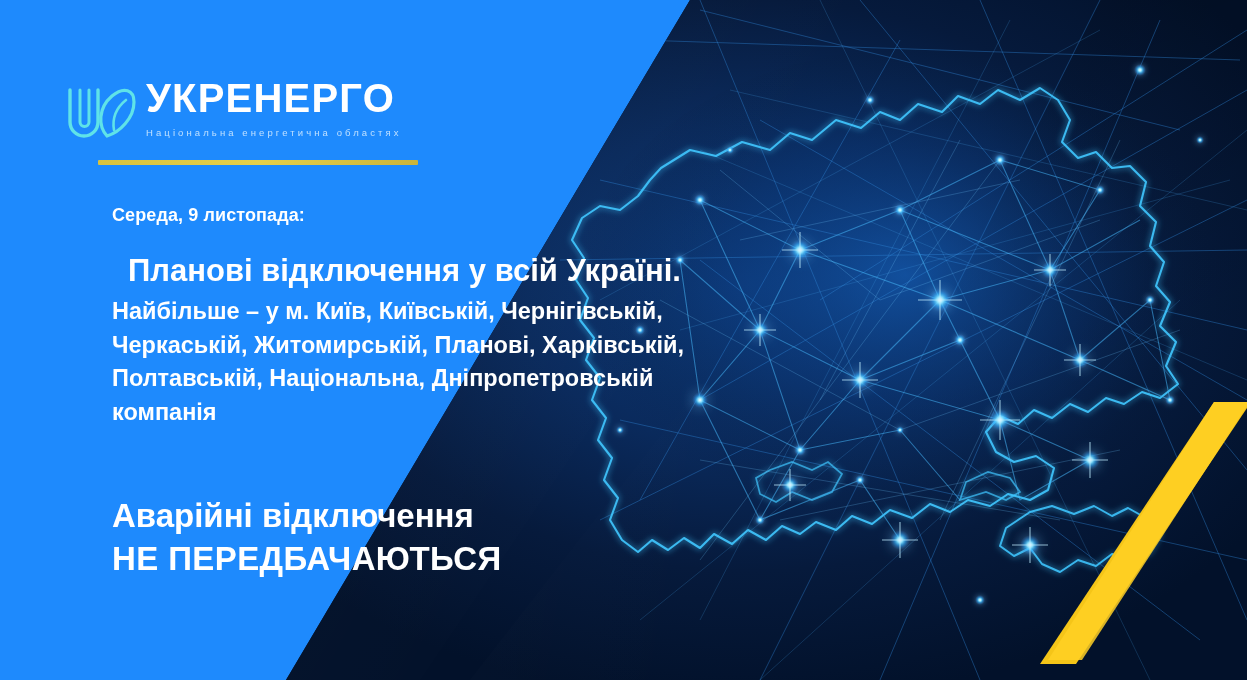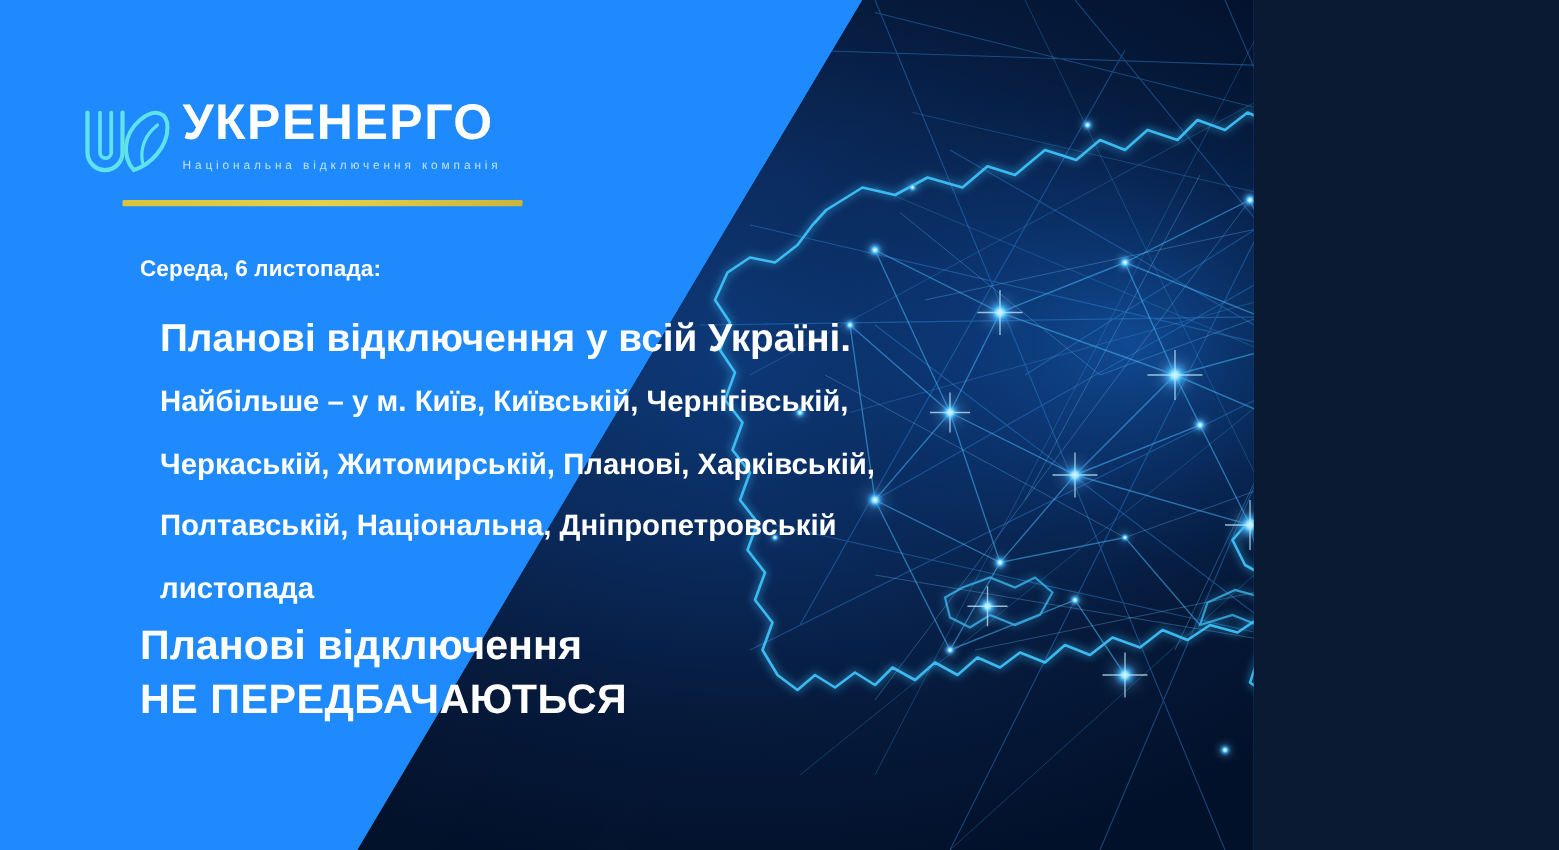--- a/index.html
+++ b/index.html
@@ -2,21 +2,21 @@
 <html lang="uk"><head>
 <meta charset="utf-8">
 <style>
   html, body {
     margin: 0;
     padding: 0;
     background: #0b1a33;
   }
   .poster {
     position: relative;
-    width: 1003px;
+    width: 1247px;
     height: 680px;
     overflow: hidden;
     background: #1E8AFD;
     font-family: "Liberation Sans", sans-serif;
     -webkit-font-smoothing: antialiased;
   }
 
   
   .dark-panel {
     position: absolute;
@@ -112,21 +112,21 @@
     font-weight: 700;
     line-height: 1.12;
     margin: 0 0 6px 16px;
     white-space: nowrap;
   }
   .bodyline {
     color: #ffffff;
     font-size: 23.5px;
     font-weight: 700;
     line-height: 1.44;
-    margin: 16px;
+    margin: 0;
     white-space: nowrap;
   }
   .emph { position: absolute; left: 112px; top: 495px; }
   .emph-line {
     color: #ffffff;
     font-size: 33px;
     font-weight: 700;
     line-height: 1.30;
     margin: 0;
     white-space: nowrap;
@@ -310,32 +310,32 @@
         <path d="M8 8 V40 a14 14 0 0 0 28 0 V8"></path>
         <path d="M18 8 V40 a4.5 4.5 0 0 0 9 0 V8" stroke-width="3"></path>
       </g>
       <g fill="none" stroke="#5FE3E8" stroke-width="3.2" stroke-linecap="round">
         <path d="M45 54 C36 44 36 26 50 14 C62 4 72 8 72 20 C72 36 58 50 45 54 Z"></path>
         <path d="M52 48 C50 36 54 26 64 18" stroke-width="2.6"></path>
       </g>
     </svg>
     <div class="logo-text">
       <div class="logo-word">УКРЕНЕРГО</div>
-      <div class="logo-tagline">Національна відключення компанія</div>
+      <div class="logo-tagline">Національна енергетична областях</div>
     </div>
   </div>
   <div class="gold-rule"></div>
 
   <div class="copy">
-    <p class="eyebrow">Середа, 6 листопада:</p>
+    <p class="eyebrow">Середа, 9 листопада:</p>
     <p class="headline">Планові відключення у всій Україні.</p>
     <p class="bodyline">Найбільше – у м. Київ, Київській, Чернігівській,</p>
     <p class="bodyline">Черкаській, Житомирській, Планові, Харківській,</p>
     <p class="bodyline">Полтавській, Національна, Дніпропетровській</p>
-    <p class="bodyline">листопада</p>
+    <p class="bodyline">компанія</p>
   </div>
 
   <div class="emph">
-    <p class="emph-line">Планові відключення</p>
+    <p class="emph-line">Аварійні відключення</p>
     <p class="emph-line caps">НЕ ПЕРЕДБАЧАЮТЬСЯ</p>
   </div>
 
 </div>
 
 </body></html>

